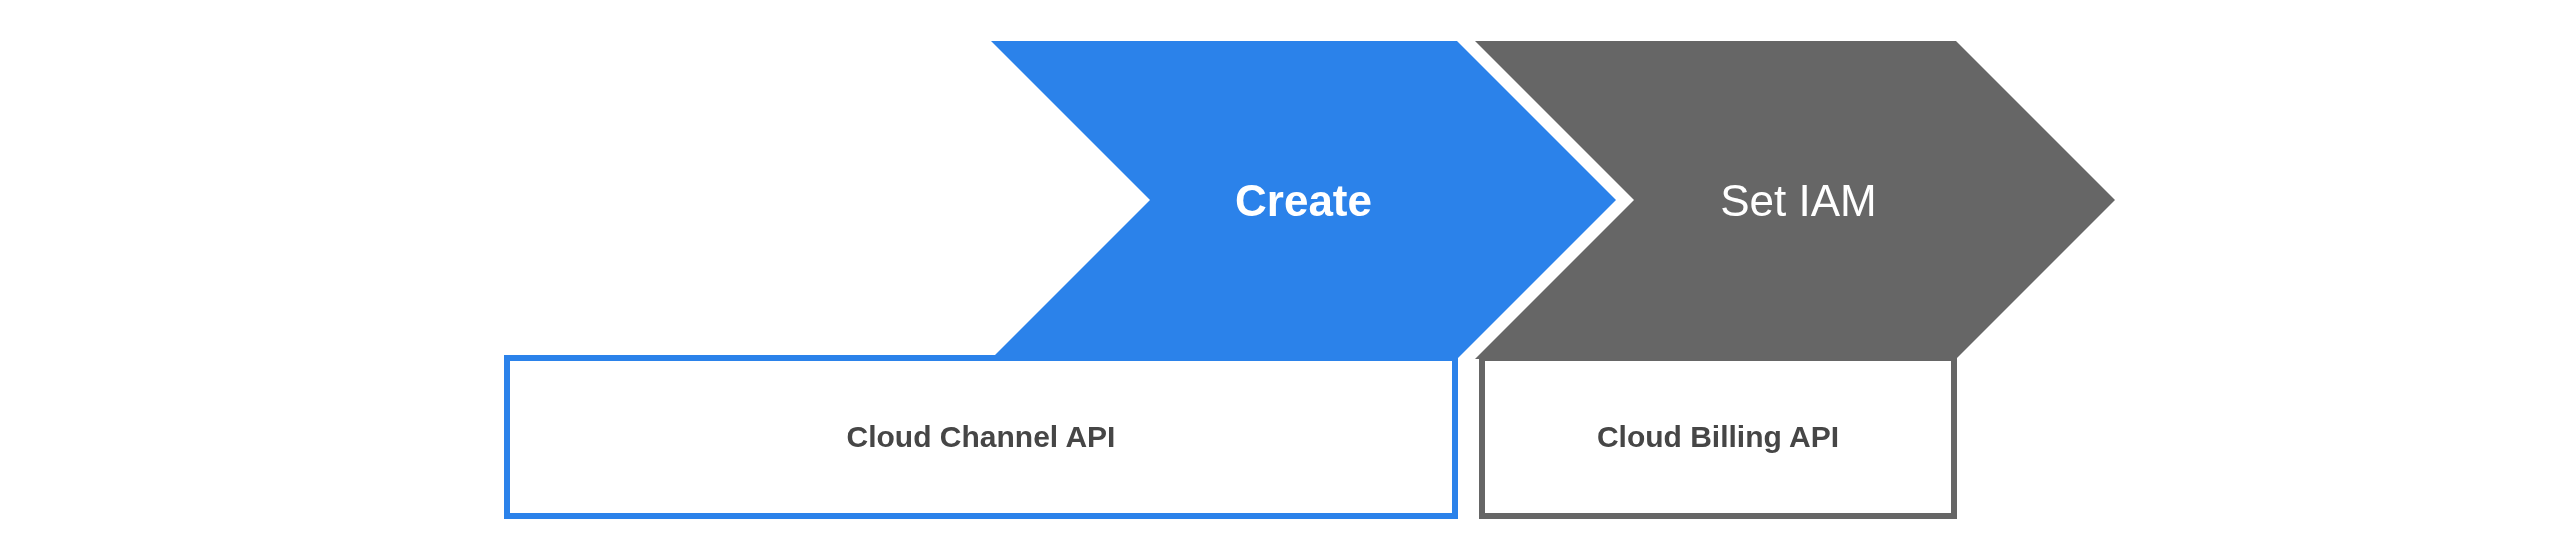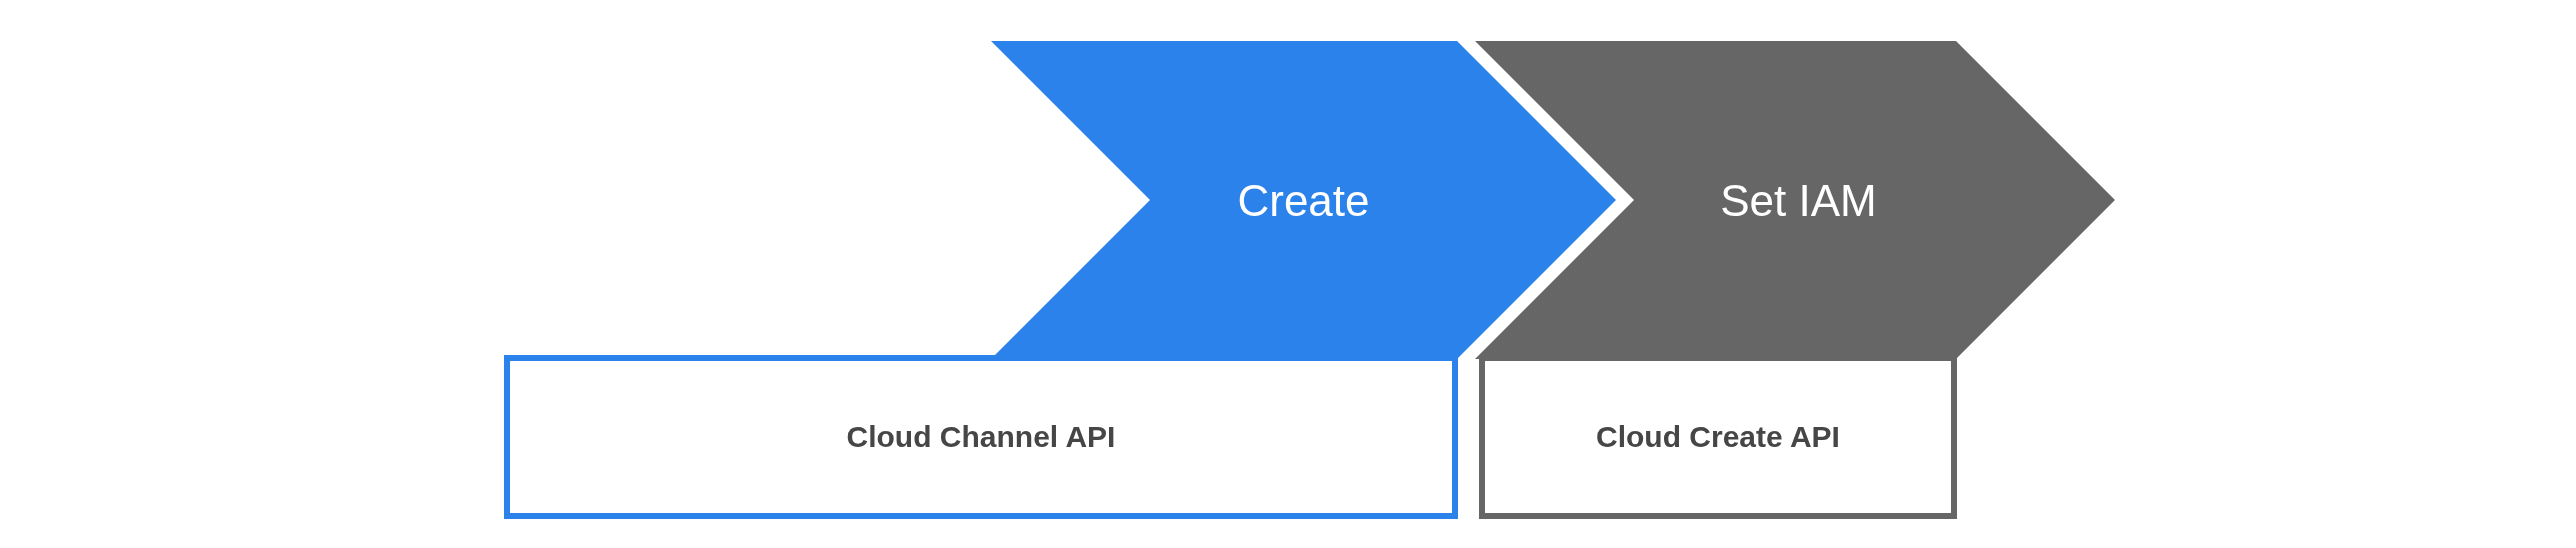--- a/index.html
+++ b/index.html
@@ -49,21 +49,21 @@
     flex-direction: column;
     justify-content: center;
     align-items: center;
     text-align: center;
     color: #ffffff;
     font-size: 44px;
     line-height: 51px;
     font-weight: 400;
   }
   .chev1 .chev-label { left: 21px;  right: 139px; }
-  .chev2 .chev-label { left: 159px; right: 159px; }
+  .chev2 .chev-label { left: 159px; right: 159px; font-weight: bold; }
   .chev3 .chev-label { left: 166px; right: 159px; }
   .chev-line { display: block; white-space: nowrap; }
   .chev-line:empty { display: none; }
 
   
   .api-box {
     position: absolute;
     top: 355px;
     height: 164px;
     box-sizing: border-box;
@@ -105,17 +105,17 @@
     <div class="chev-label">
       <span class="chev-line">Set IAM</span>
     </div>
   </div>
 
   <div class="api-box api-box-blue">
     <span class="api-label">Cloud Channel API</span>
   </div>
 
   <div class="api-box api-box-gray">
-    <span class="api-label">Cloud Create API</span>
+    <span class="api-label">Cloud Billing API</span>
   </div>
 
 </div>
 
 
 </body></html>

